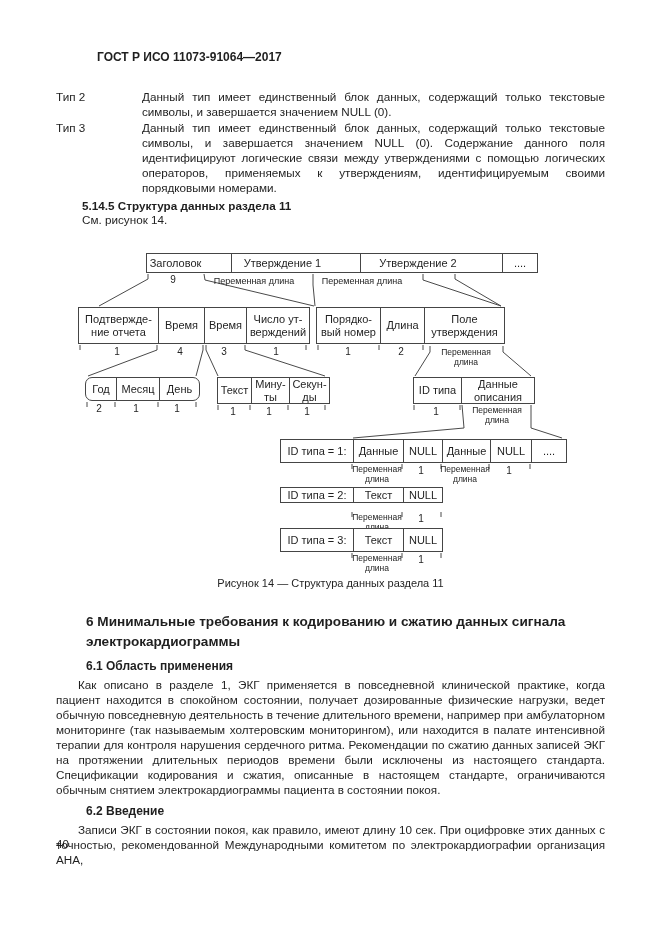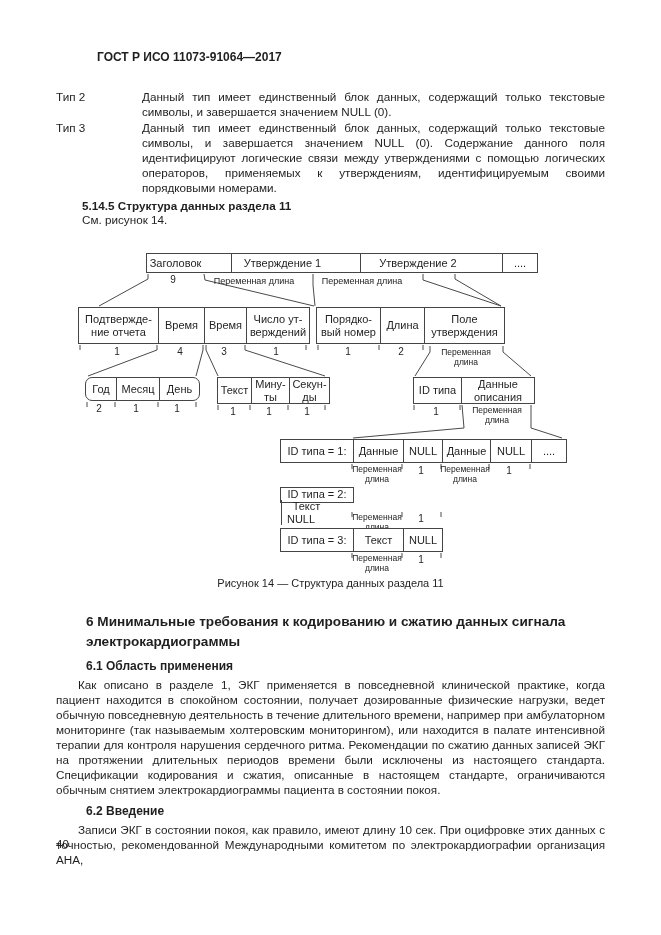--- a/index.html
+++ b/index.html
@@ -178,21 +178,21 @@
       <div class="dcell" style="width:41px">NULL</div>
       <div class="dcell" style="width:35px">....</div>
     </div>
     <div class="slabel small" style="left:377px;top:217px;">Переменная
 длина</div>
     <div class="slabel" style="left:421px;top:217px;">1</div>
     <div class="slabel small" style="left:465px;top:217px;">Переменная
 длина</div>
     <div class="slabel" style="left:509px;top:217px;">1</div>
 
-    <div class="dtable" style="left:280px;top:239px;height:16px;flex-direction:column;">
+    <div class="dtable" style="left:280px;top:239px;height:16px;">
       <div class="dcell" style="width:72px">ID типа = 2:</div>
       <div class="dcell" style="width:50px">Текст</div>
       <div class="dcell" style="width:39px">NULL</div>
     </div>
     <div class="slabel small" style="left:377px;top:265px;">Переменная
 длина</div>
     <div class="slabel" style="left:421px;top:265px;">1</div>
 
     <div class="dtable" style="left:280px;top:280px;height:24px;">
       <div class="dcell" style="width:72px">ID типа = 3:</div>

